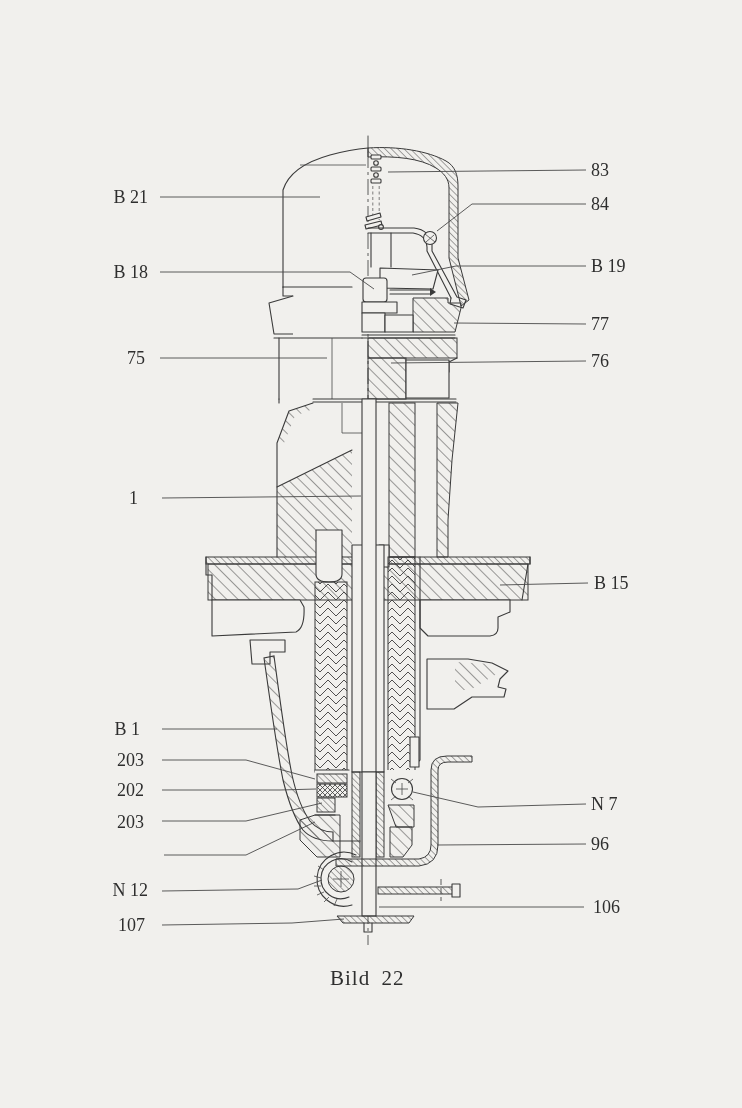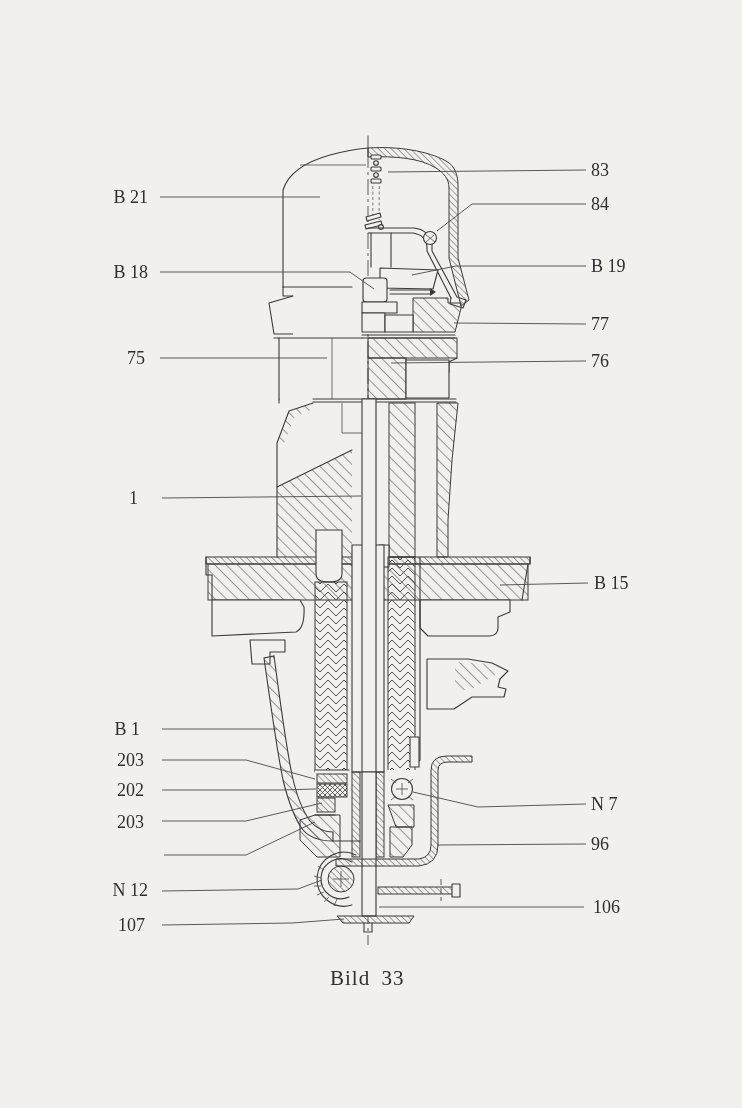--- a/index.html
+++ b/index.html
@@ -230,14 +230,14 @@
         <polyline points="586,804 478,807 413,792" class="leader"></polyline>
         <text x="591" y="810" class="plabel" text-anchor="start">N 7</text>
         <polyline points="586,844 437,845" class="leader"></polyline>
         <text x="591" y="850" class="plabel" text-anchor="start">96</text>
         <polyline points="584,907 379,907" class="leader"></polyline>
         <text x="593" y="913" class="plabel" text-anchor="start">106</text>
         <polyline points="164,855 246,855 315,822" class="leader"></polyline>
       </g>
 </svg>
 
-<div id="caption">Bild 33</div>
+<div id="caption">Bild 22</div>
 </div>
 
 </body></html>

